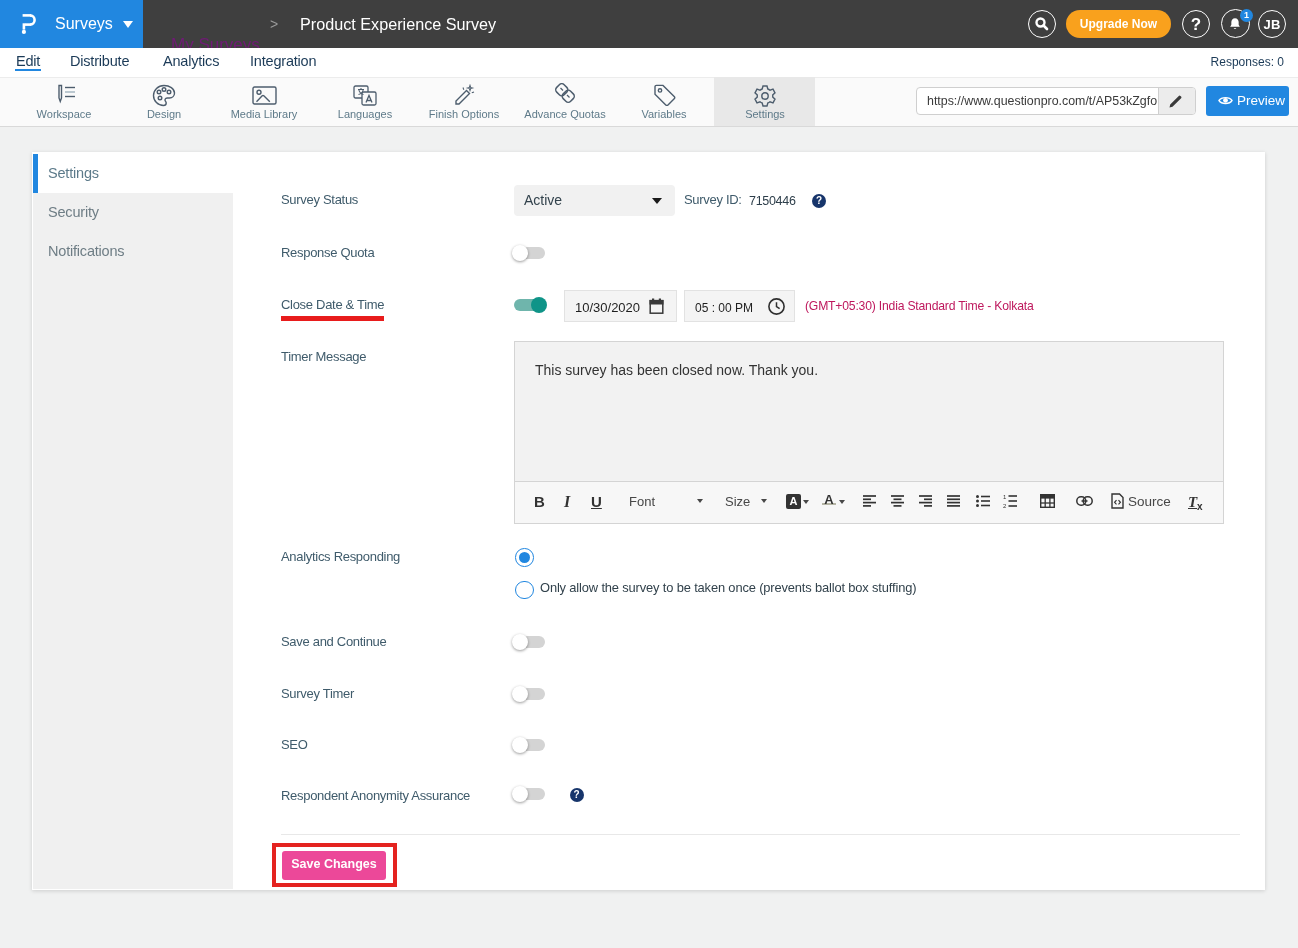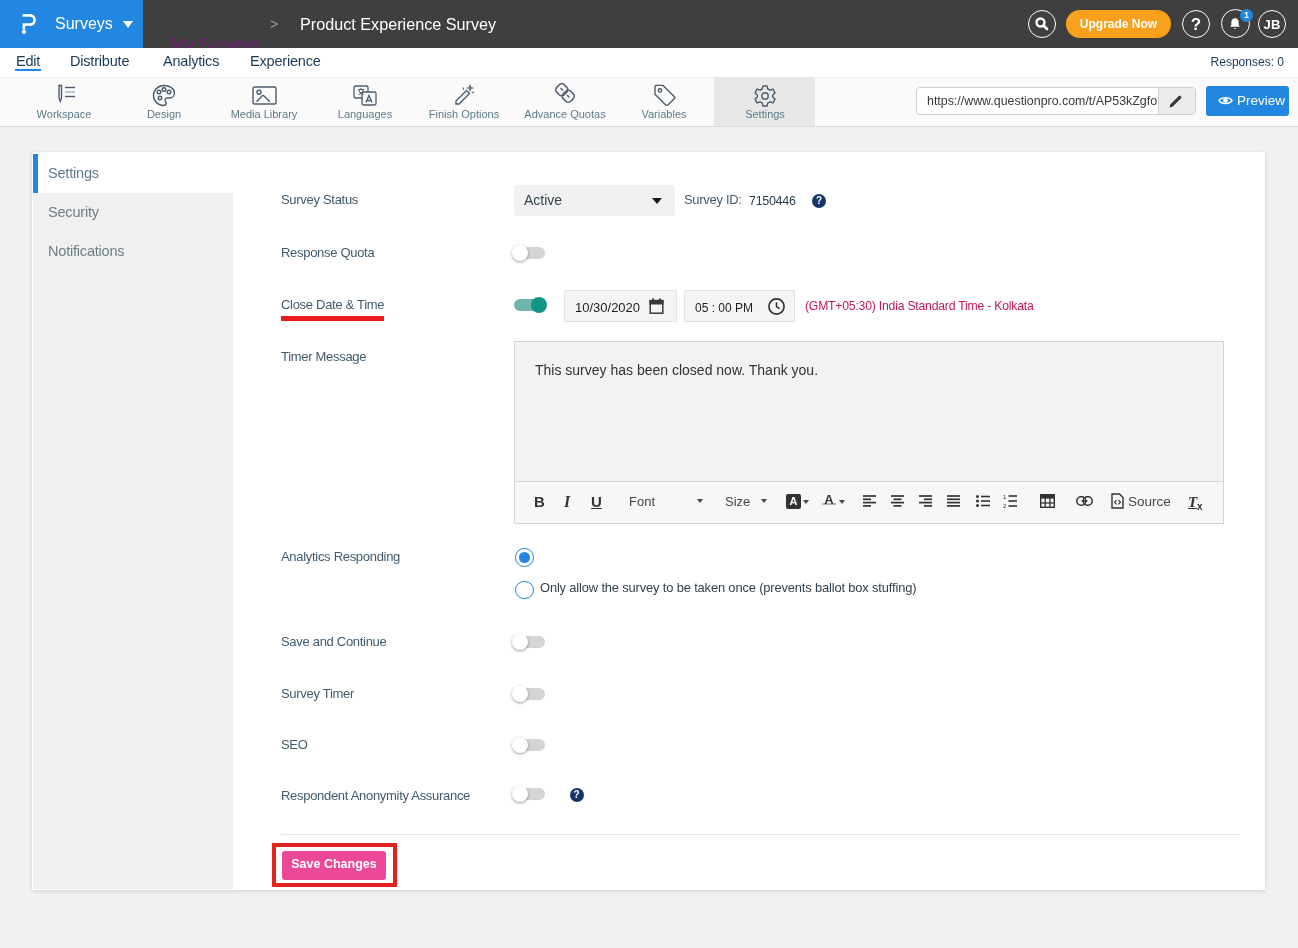--- a/index.html
+++ b/index.html
@@ -91,21 +91,21 @@
       <path d="M7.3 14 A1.8 1.8 0 0 0 10.7 14 Z" fill="#fff"></path>
     </svg>
   <div class="abs" id="badge">1</div>
   <div class="abs circ" style="left:1258px;top:10px;width:28px;height:28px;color:#fff;font-size:13px;font-weight:bold;text-align:center;line-height:28px;letter-spacing:0.3px">JB</div>
 
   <div class="abs" id="tabs"></div>
   <div class="abs tab" style="left:16px">Edit</div>
   <div class="abs" id="tab-edit-line"></div>
   <div class="abs tab" style="left:70px">Distribute</div>
   <div class="abs tab" style="left:163px">Analytics</div>
-  <div class="abs tab" style="left:250px">Experience</div>
+  <div class="abs tab" style="left:250px">Integration</div>
   <div class="abs" id="responses">Responses: 0</div>
 
   <div class="abs" id="toolbar"></div>
   <div class="abs" id="tb-active"></div>
 
   <svg class="abs" style="left:52px;top:84px" width="24" height="22" viewBox="0 0 24 22" fill="none" stroke="#4d5d6d" stroke-width="1.4">
     <path d="M7 1.5 L9.5 1.5 L9.5 14 L8.25 17.5 L7 14 Z"></path>
       <line x1="13" y1="3.5" x2="23" y2="3.5"></line>
       <line x1="13" y1="8" x2="23" y2="8" stroke="#9fb2bd"></line>
       <line x1="13" y1="12.5" x2="23" y2="12.5"></line>

